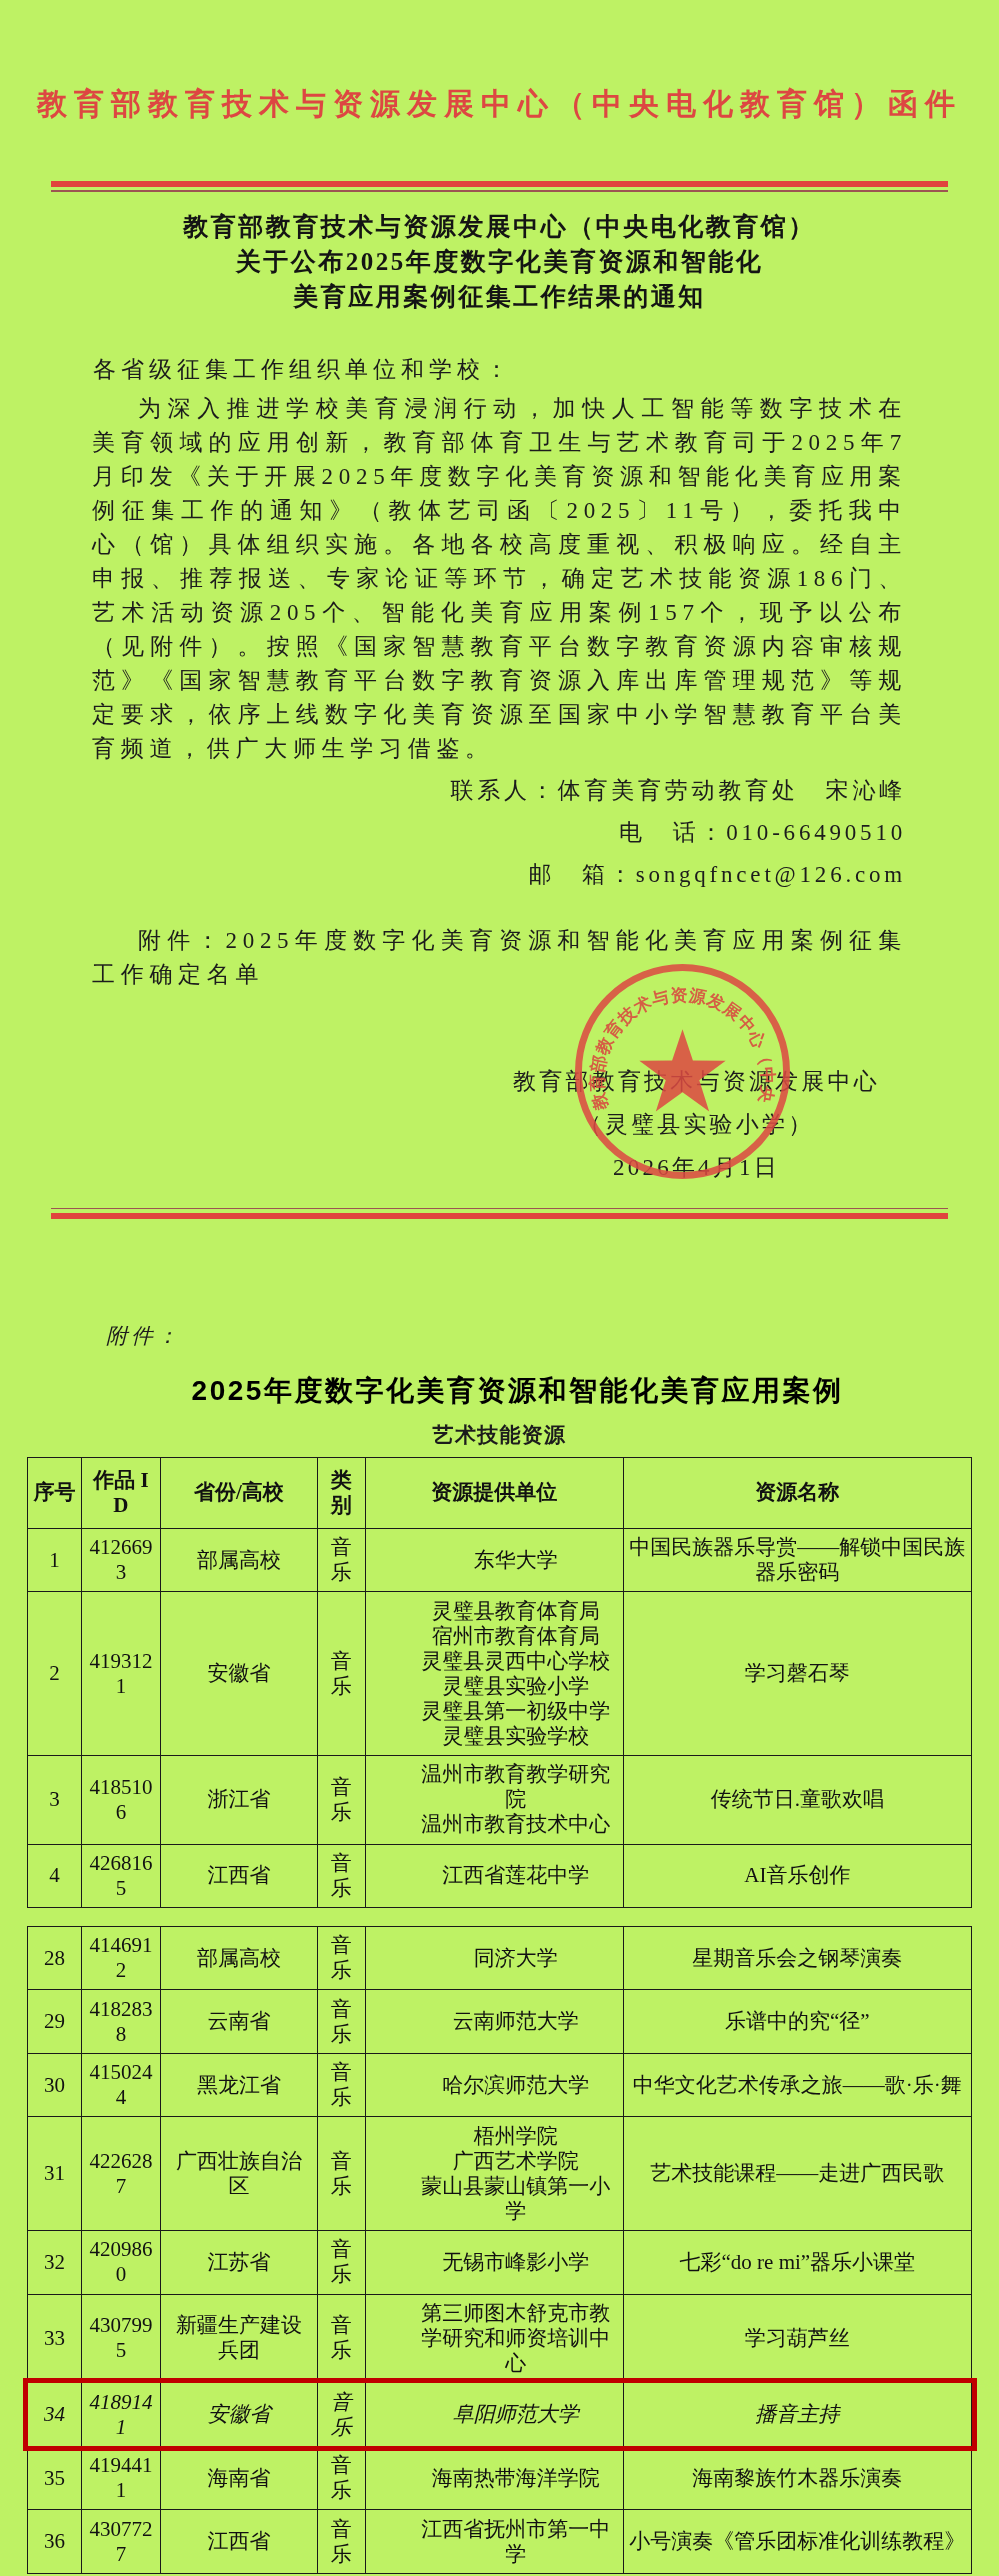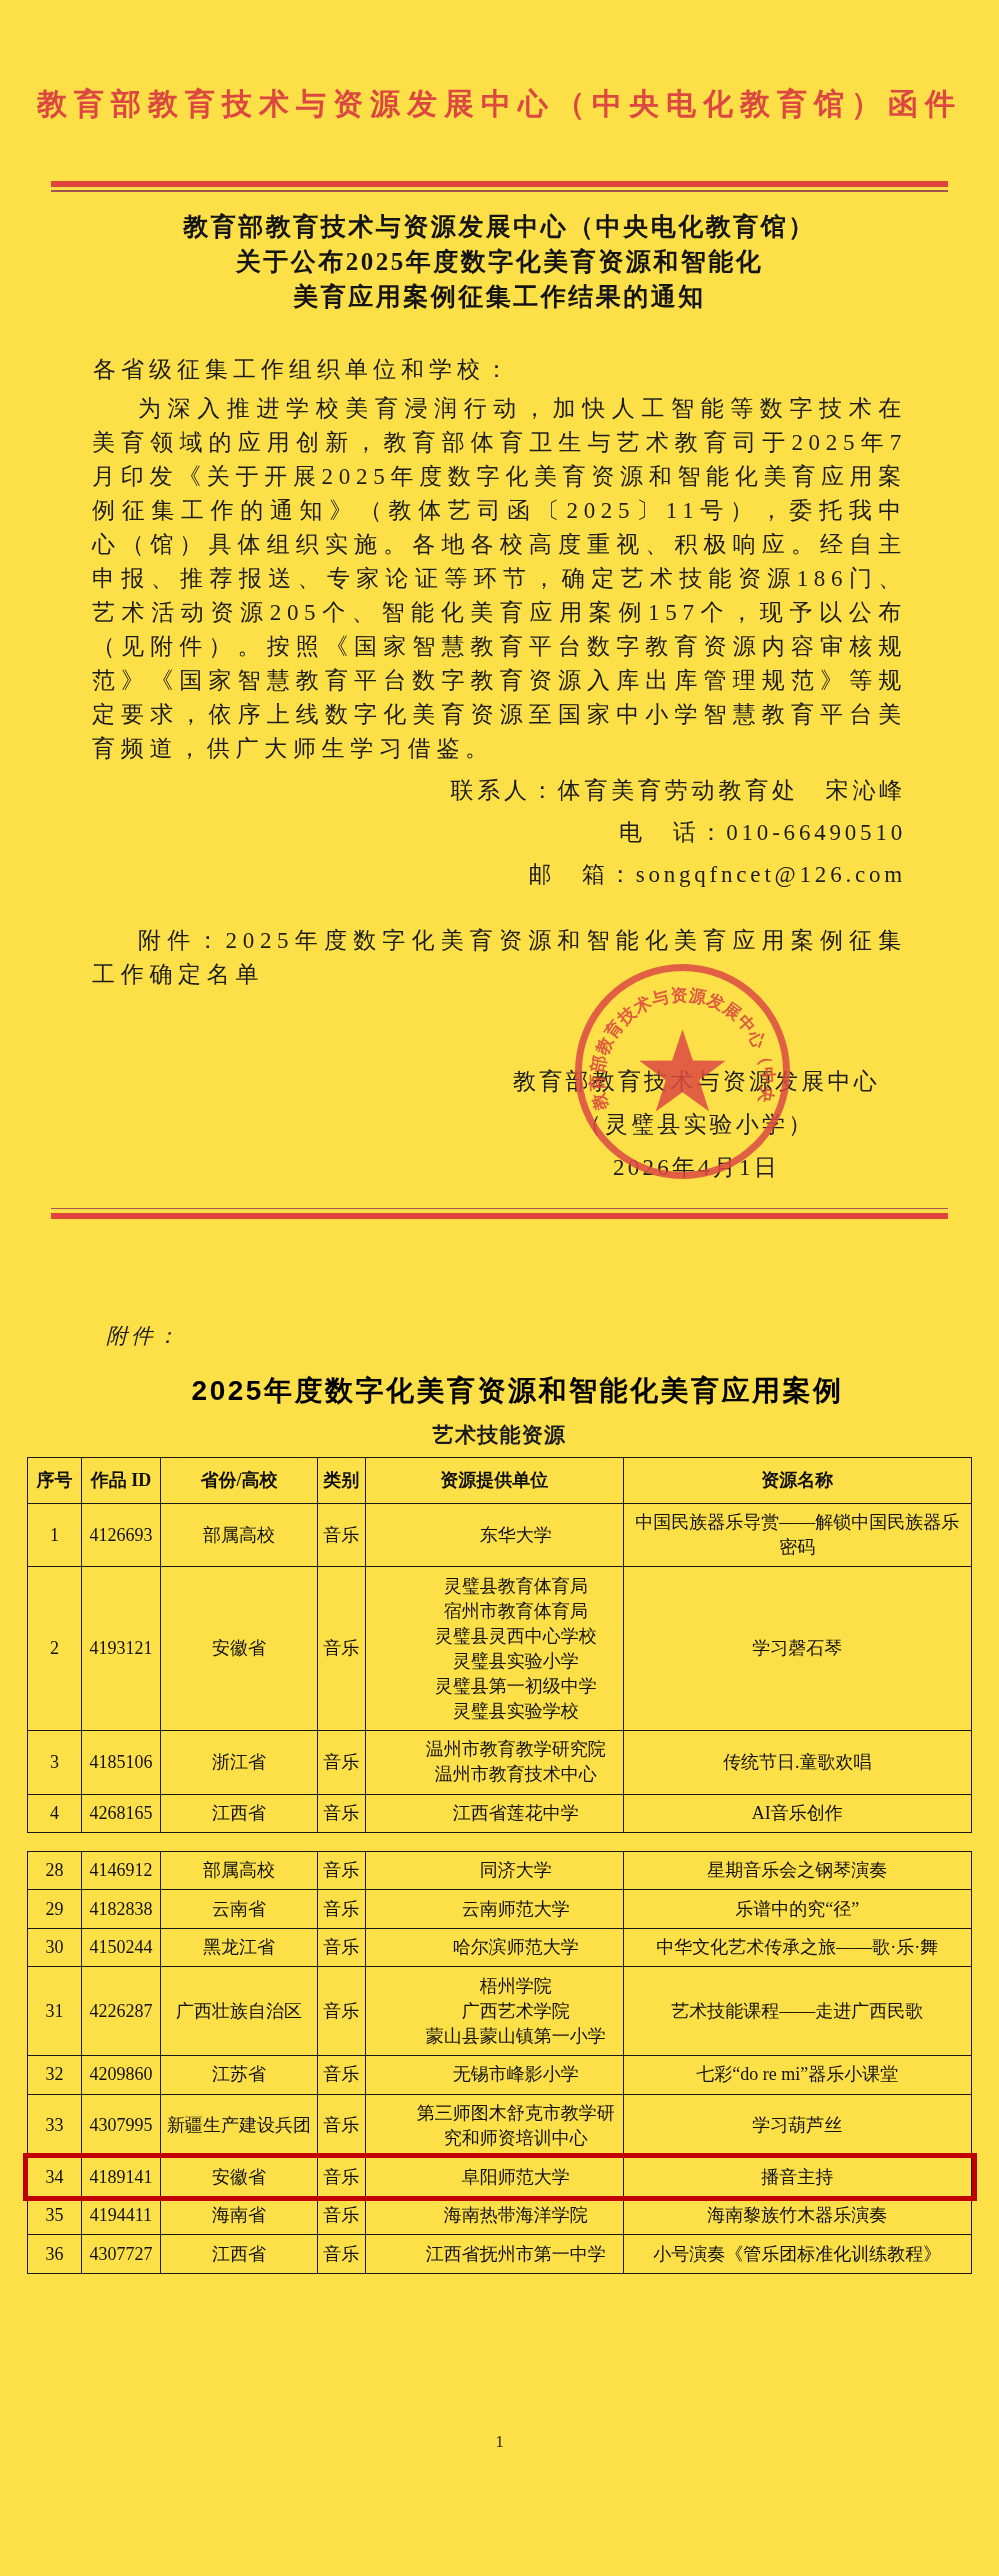--- a/index.html
+++ b/index.html
@@ -1,20 +1,20 @@
 <!DOCTYPE html>
 <html style="font-size:10px"><head>
 <meta charset="utf-8">
 <style>
   html,body{margin:0;padding:0;}
   body{
     width:999px;height:2576px;background:#ffffff;overflow:hidden;
     font-family:"Liberation Serif","DejaVu Serif",serif;color:#1c1c1c;
   }
-  .page{position:relative;width:999px;height:2576px;background:#fde047;}
+  .page{position:relative;width:999px;height:2576px;background:#bef264;}
 
   
   .masthead{
     padding-top:81px;text-align:center;
     color:#dd4742;font-size:30px;font-weight:bold;letter-spacing:7px;line-height:45px;
   }
   .rule{width:897px;margin:0 auto;}
   .rule-top{margin-top:55px;}
   .rule .thick{height:6.3px;background:#e0443d;}
   .rule .thin{height:1.9px;background:#9c5552;}
@@ -49,30 +49,30 @@
     font-size:28px;line-height:48px;letter-spacing:2.5px;padding-left:36px;
   }
   .section-title{
     margin-top:5px;text-align:center;font-weight:bold;
     font-family:"Liberation Sans","DejaVu Sans",sans-serif;
     font-size:21px;line-height:30px;letter-spacing:1.3px;
   }
 
   table.doc-table{
     width:945px;margin:6.3px auto 0;border-collapse:collapse;table-layout:fixed;
-    font-size:18px;color:#111;
+    font-size:21px;color:#111;
   }
   table.table2{margin-top:17.6px;}
   .doc-table td,.doc-table th{
     border:1.3px solid #1a1a1a;text-align:center;vertical-align:middle;
     padding:6.3px 5px;line-height:25px;font-weight:normal;word-break:break-all;
   }
   .doc-table th{padding:10px 5px;font-weight:bold;}
   .doc-table .provider{white-space:pre-line;padding-left:48px;}
-  tr.highlight{outline:5.7px solid #c00000;outline-offset:0.6px;}
+  tr.highlight{outline:5.7px solid #c00000;outline-offset:0.6px;font-style:italic;}
 
   .pageno{margin-top:158px;text-align:center;font-size:16.4px;color:#222;}
 </style>
 </head>
 <body>
 
 <div class="page">
 
   <div class="masthead">教育部教育技术与资源发展中心（中央电化教育馆）函件</div>
 

